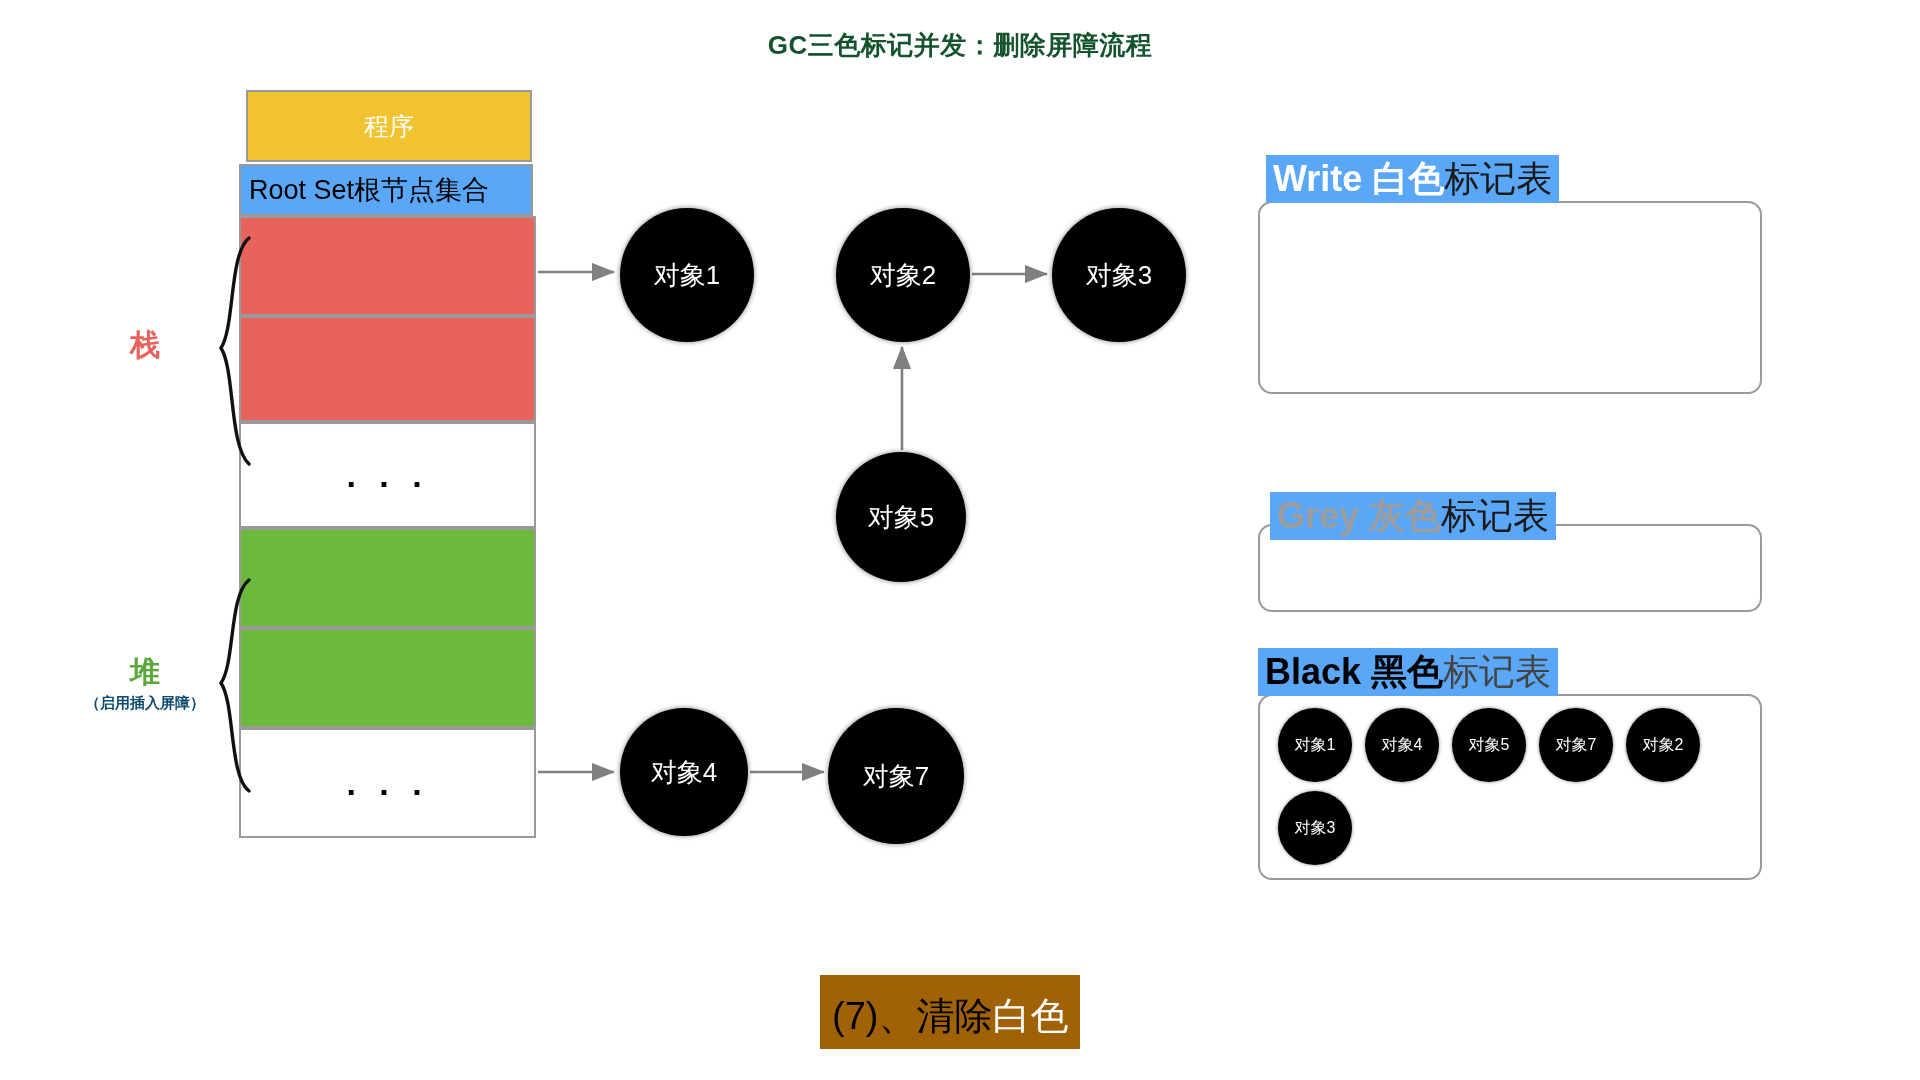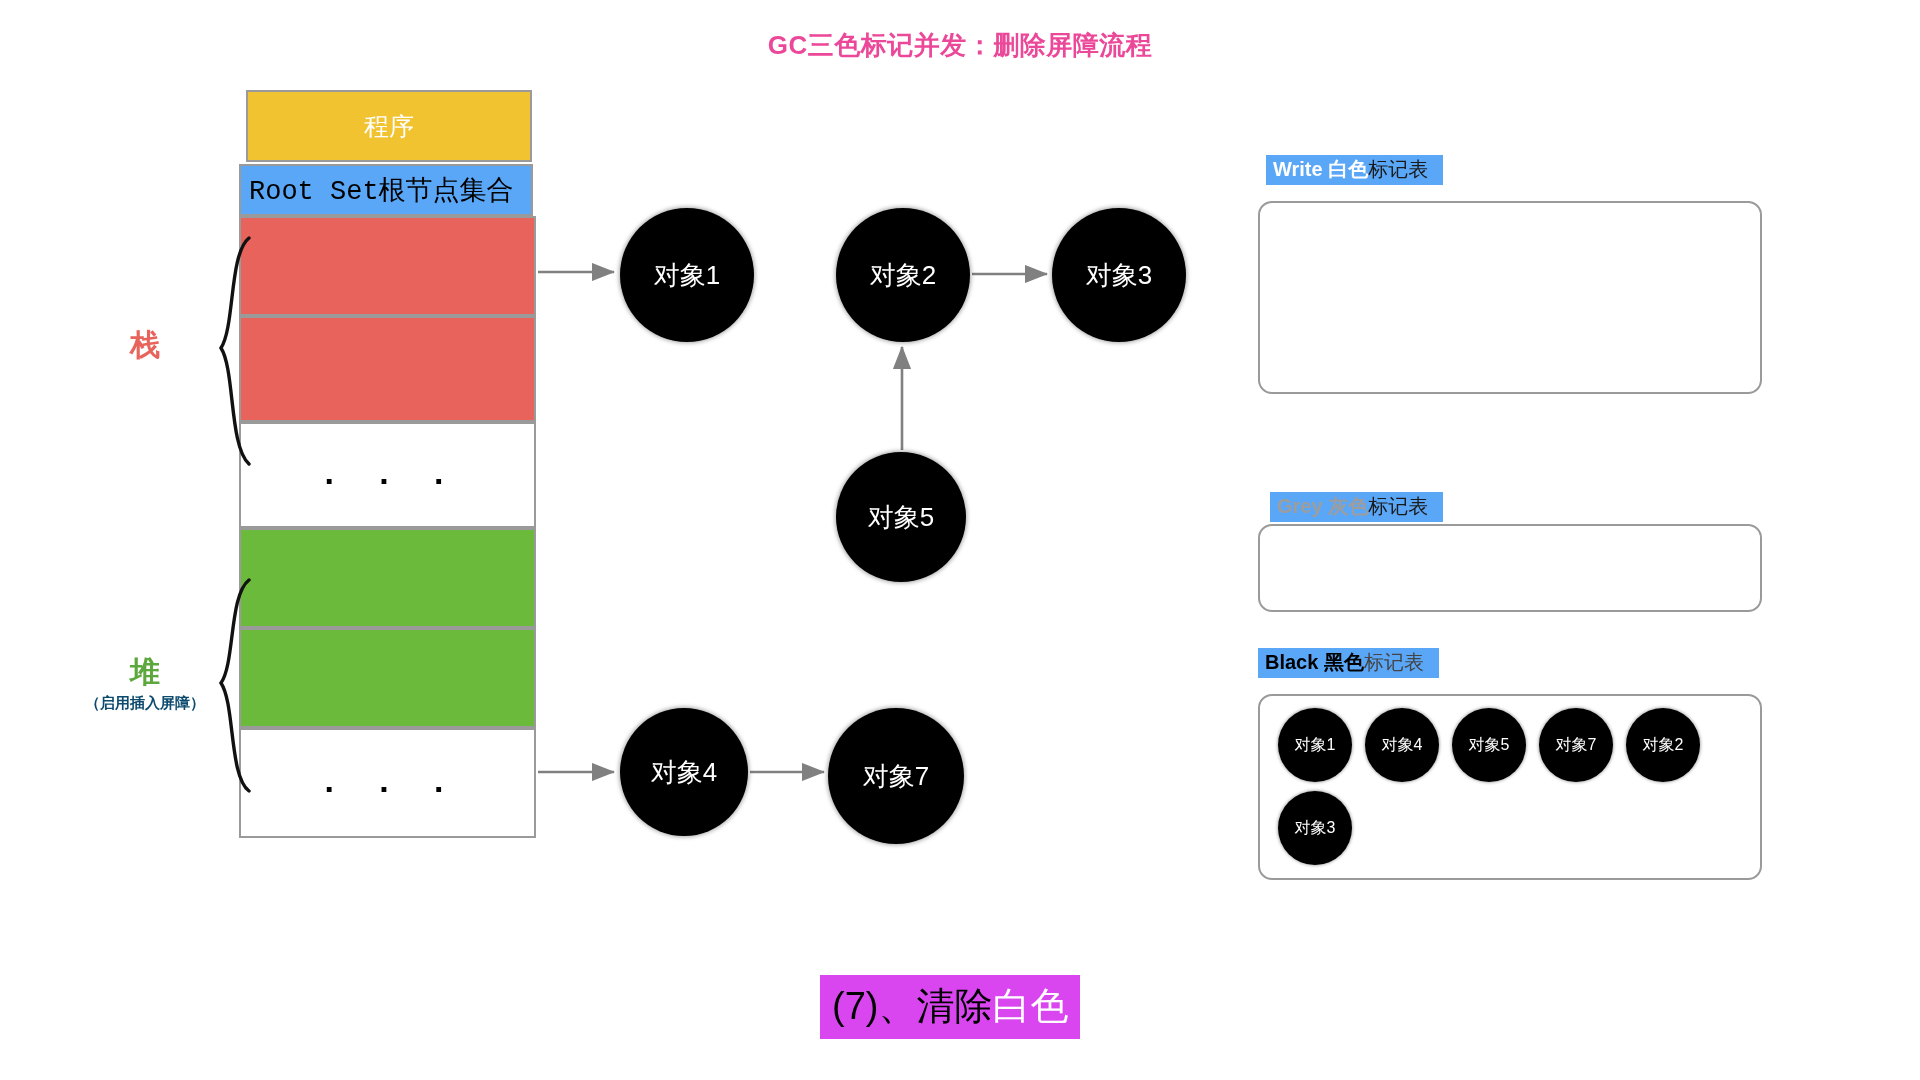--- a/index.html
+++ b/index.html
@@ -26,35 +26,34 @@
   
   #diagram-title {
     position: absolute;
     left: 0;
     top: 28px;
     width: 1920px;
     text-align: center;
     font-size: 26px;
     font-weight: bold;
     letter-spacing: 0.5px;
-    color: #ec4899;
+    color: #14532d;
   }
 
   
   #memory-column {
     position: absolute;
     left: 239px;
     top: 90px;
     width: 298px;
   }
   .mem-cell {
     box-sizing: border-box;
     border: 2px solid #9a9a9a;
     position: relative;
-    font-family: Liberation Mono, monospace;
   }
   #cell-program {
     position: absolute;
     left: 7px;
     top: 0px;
     width: 286px;
     height: 72px;
     background: #F1C330;
     color: #ffffff;
     font-size: 25px;
@@ -160,23 +159,23 @@
     width: 1920px;
     height: 1080px;
     pointer-events: none;
   }
 
   
   .mark-table { position: absolute; }
   .mark-title {
     position: absolute;
     background: #5BA7F7;
-    font-size: 20px;
-    font-weight: bold;
-    padding: 3px 15px 4px 7px;
+    font-size: 36px;
+    font-weight: bold;
+    padding: 3px 7px 4px 7px;
     white-space: nowrap;
     line-height: 1.15;
     z-index: 3;
   }
   .mark-title .t-plain { font-weight: normal; color: #1a1a1a; }
   .mark-box {
     position: absolute;
     box-sizing: border-box;
     border: 2px solid #9a9a9a;
     border-radius: 14px;
@@ -217,23 +216,23 @@
     font-size: 16px;
     box-shadow: 0 0 3px 1px rgba(0,0,0,0.3);
     flex: 0 0 auto;
   }
 
   
   #step-caption {
     position: absolute;
     left: 820px;
     top: 975px;
-    background: #d946ef;
+    background: #a16207;
     font-size: 38px;
-    padding: 10px 12px 10px 12px;
+    padding: 20px 12px 10px 12px;
     color: #000000;
     white-space: nowrap;
     line-height: 1.15;
   }
   #step-caption .cap-white { color: #ffffff; }
 </style>
 </head>
 <body>
 
 <div class="canvas">

